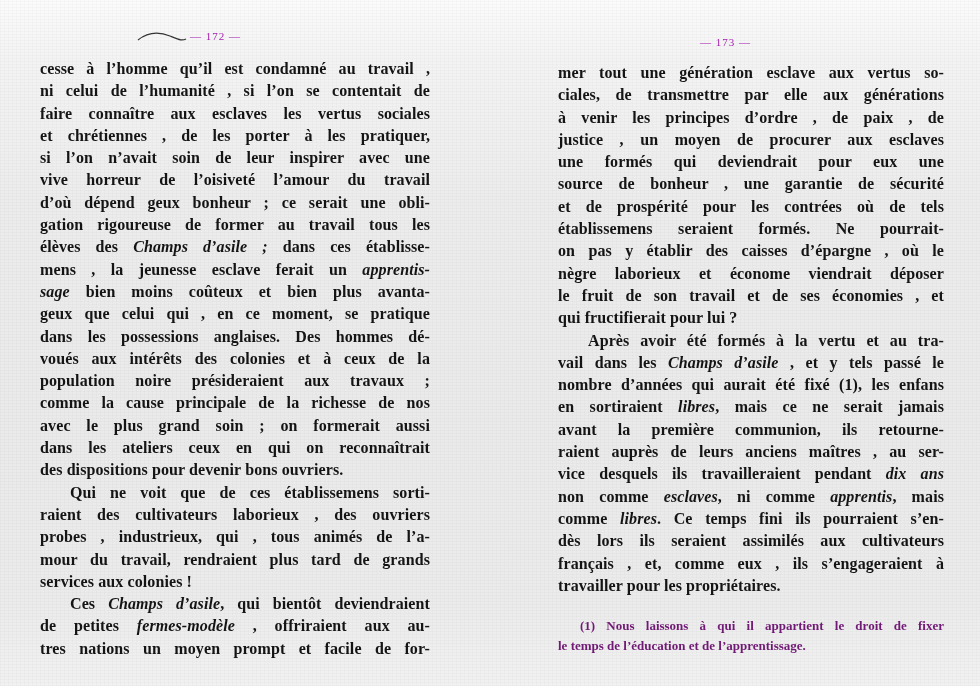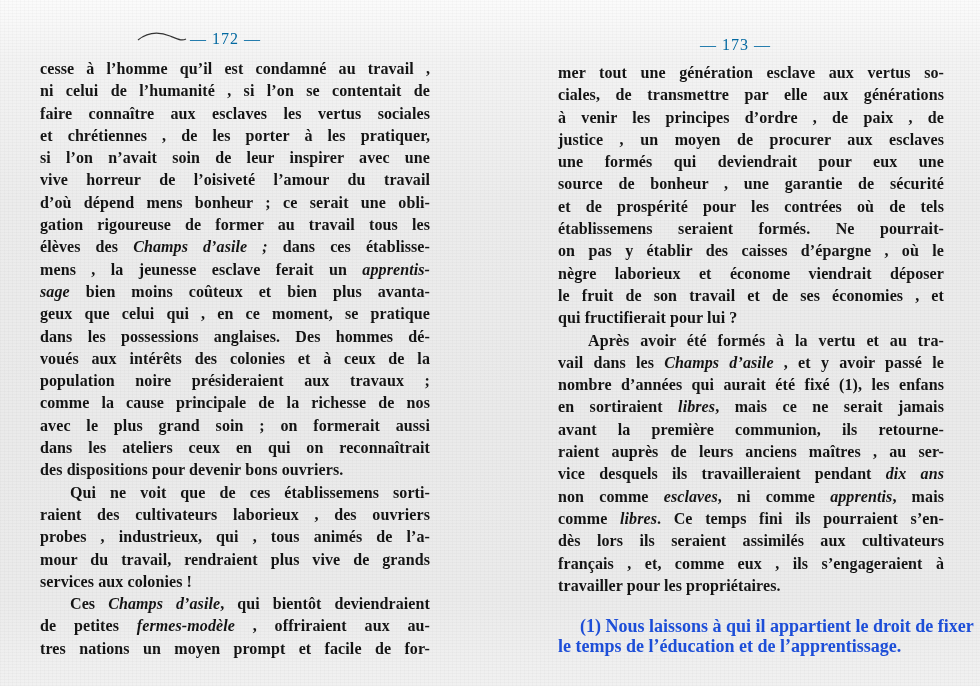--- a/index.html
+++ b/index.html
@@ -19,21 +19,21 @@
       content: ""; position: absolute; inset: 0;
       background-image:
         repeating-linear-gradient(0deg, rgba(0,0,0,0.018) 0 1px, transparent 1px 3px),
         repeating-linear-gradient(90deg, rgba(0,0,0,0.015) 0 1px, transparent 1px 4px);
     }
     .page { position: absolute; top: 0; }
     .page-left { left: 40px; width: 390px; }
     .page-right { left: 558px; width: 386px; }
 
     .folio {
-      position: absolute; font-size: 16px; letter-spacing: 1px; color: #0369a1;
+      position: absolute; font-size: 11px; letter-spacing: 1px; color: #a21caf;
       white-space: nowrap;
     }
     .page-left .folio { top: 30px; left: 150px; }
     .page-right .folio { top: 36px; left: 142px; }
     .pen-mark {
       position: absolute; top: 30px; left: 96px; width: 52px; height: 14px;
     }
 
     .lines { position: absolute; left: 0; right: 0; }
     .page-left .lines { top: 58px; }
@@ -46,22 +46,22 @@
       text-align: justify; text-align-last: justify;
       letter-spacing: 0.1px;
       font-family: Liberation Serif, serif;
     }
     .line.last { text-align-last: left; }
     .line.indent { padding-left: 30px; }
     .line em { font-style: italic; font-weight: bold; }
 
     .footnote { position: absolute; left: 0; right: 0; top: 616px; }
     .fn-line {
-      height: 20px; line-height: 20px; font-size: 18px; font-weight: bold;
-      text-align: justify; text-align-last: justify; white-space: nowrap; color: #1d4ed8;
+      height: 20px; line-height: 20px; font-size: 13px; font-weight: bold;
+      text-align: justify; text-align-last: justify; white-space: nowrap; color: #701a75;
     }
     .fn-line.indent { padding-left: 22px; }
     .fn-line.last { text-align-last: left; }
   </style>
 </head>
 <body>
 
 <div class="scan-bg"></div>
 
 <div class="page page-left">
@@ -69,37 +69,37 @@
     <path d="M2 10 C 12 2, 24 2, 34 6 S 46 11, 50 9" fill="none" stroke="#333" stroke-width="1.2"></path>
   </svg>
   <div class="folio">— 172 —</div>
   <div class="lines" id="left-lines">
       <div class="line"><span>cesse à l’homme qu’il est condamné au travail ,</span></div>
       <div class="line"><span>ni celui de l’humanité ,  si  l’on se contentait de</span></div>
       <div class="line"><span>faire  connaître aux esclaves les vertus sociales</span></div>
       <div class="line"><span>et chrétiennes ,  de  les  porter  à  les pratiquer,</span></div>
       <div class="line"><span>si l’on  n’avait soin de leur inspirer avec une</span></div>
       <div class="line"><span>vive horreur de l’oisiveté l’amour du  travail</span></div>
-      <div class="line"><span>d’où dépend mens bonheur ;  ce serait une obli-</span></div>
+      <div class="line"><span>d’où dépend geux bonheur ;  ce serait une obli-</span></div>
       <div class="line"><span>gation rigoureuse de former au travail tous les</span></div>
       <div class="line"><span>élèves des </span><em>Champs d’asile ;</em><span> dans ces établisse-</span></div>
       <div class="line"><span>mens ,  la jeunesse esclave ferait un </span><em>apprentis-</em></div>
       <div class="line"><em>sage</em><span> bien moins coûteux et bien plus avanta-</span></div>
       <div class="line"><span>geux que celui qui ,  en ce moment, se pratique</span></div>
       <div class="line"><span>dans les possessions anglaises. Des hommes dé-</span></div>
       <div class="line"><span>voués aux intérêts des colonies et à ceux de la</span></div>
       <div class="line"><span>population  noire  présideraient aux travaux ;</span></div>
       <div class="line"><span>comme la cause principale de la richesse de nos</span></div>
       <div class="line"><span>avec le plus grand soin ;  on formerait aussi</span></div>
       <div class="line"><span>dans les ateliers ceux en qui on  reconnaîtrait</span></div>
       <div class="line last"><span>des dispositions pour devenir bons ouvriers.</span></div>
       <div class="line indent"><span>Qui ne voit que de ces établissemens sorti-</span></div>
       <div class="line"><span>raient des cultivateurs laborieux , des ouvriers</span></div>
       <div class="line"><span>probes ,  industrieux, qui ,  tous animés de l’a-</span></div>
-      <div class="line"><span>mour du travail, rendraient plus vive de grands</span></div>
+      <div class="line"><span>mour du travail, rendraient plus tard de grands</span></div>
       <div class="line last"><span>services aux colonies !</span></div>
       <div class="line indent"><span>Ces </span><em>Champs d’asile</em><span>, qui bientôt deviendraient</span></div>
       <div class="line"><span>de  petites  </span><em>fermes-modèle</em><span>  ,  offriraient aux au-</span></div>
       <div class="line"><span>tres nations un moyen prompt et facile de for-</span></div>
     </div>
 </div>
 
 <div class="page page-right">
   <div class="folio">— 173 —</div>
   <div class="lines" id="right-lines">
@@ -109,21 +109,21 @@
       <div class="line"><span>justice ,  un  moyen  de procurer aux esclaves</span></div>
       <div class="line"><span>une  formés  qui  deviendrait  pour  eux  une</span></div>
       <div class="line"><span>source de bonheur ,  une garantie de sécurité</span></div>
       <div class="line"><span>et de prospérité pour les contrées où de tels</span></div>
       <div class="line"><span>établissemens  seraient  formés.  Ne  pourrait-</span></div>
       <div class="line"><span>on pas y établir des caisses d’épargne , où le</span></div>
       <div class="line"><span>nègre laborieux et économe viendrait  déposer</span></div>
       <div class="line"><span>le fruit de son  travail et de ses économies ,  et</span></div>
       <div class="line last"><span>qui fructifierait pour lui ?</span></div>
       <div class="line indent"><span>Après avoir été formés à la vertu et au tra-</span></div>
-      <div class="line"><span>vail dans les </span><em>Champs d’asile</em><span> , et y avoir passé le</span></div>
+      <div class="line"><span>vail dans les </span><em>Champs d’asile</em><span> , et y tels passé le</span></div>
       <div class="line"><span>nombre d’années qui aurait été fixé (1), les enfans</span></div>
       <div class="line"><span>en  sortiraient </span><em>libres</em><span>,  mais ce ne serait jamais</span></div>
       <div class="line"><span>avant la  première communion,  ils  retourne-</span></div>
       <div class="line"><span>raient auprès de leurs anciens maîtres  , au ser-</span></div>
       <div class="line"><span>vice desquels ils travailleraient pendant </span><em>dix ans</em></div>
       <div class="line"><span>non comme </span><em>esclaves</em><span>, ni comme </span><em>apprentis</em><span>, mais</span></div>
       <div class="line"><span>comme </span><em>libres</em><span>. Ce temps fini ils pourraient s’en-</span></div>
       <div class="line"><span>dès lors ils  seraient  assimilés aux cultivateurs</span></div>
       <div class="line"><span>français ,  et,  comme eux ,  ils s’engageraient à</span></div>
       <div class="line last"><span>travailler pour les propriétaires.</span></div>

